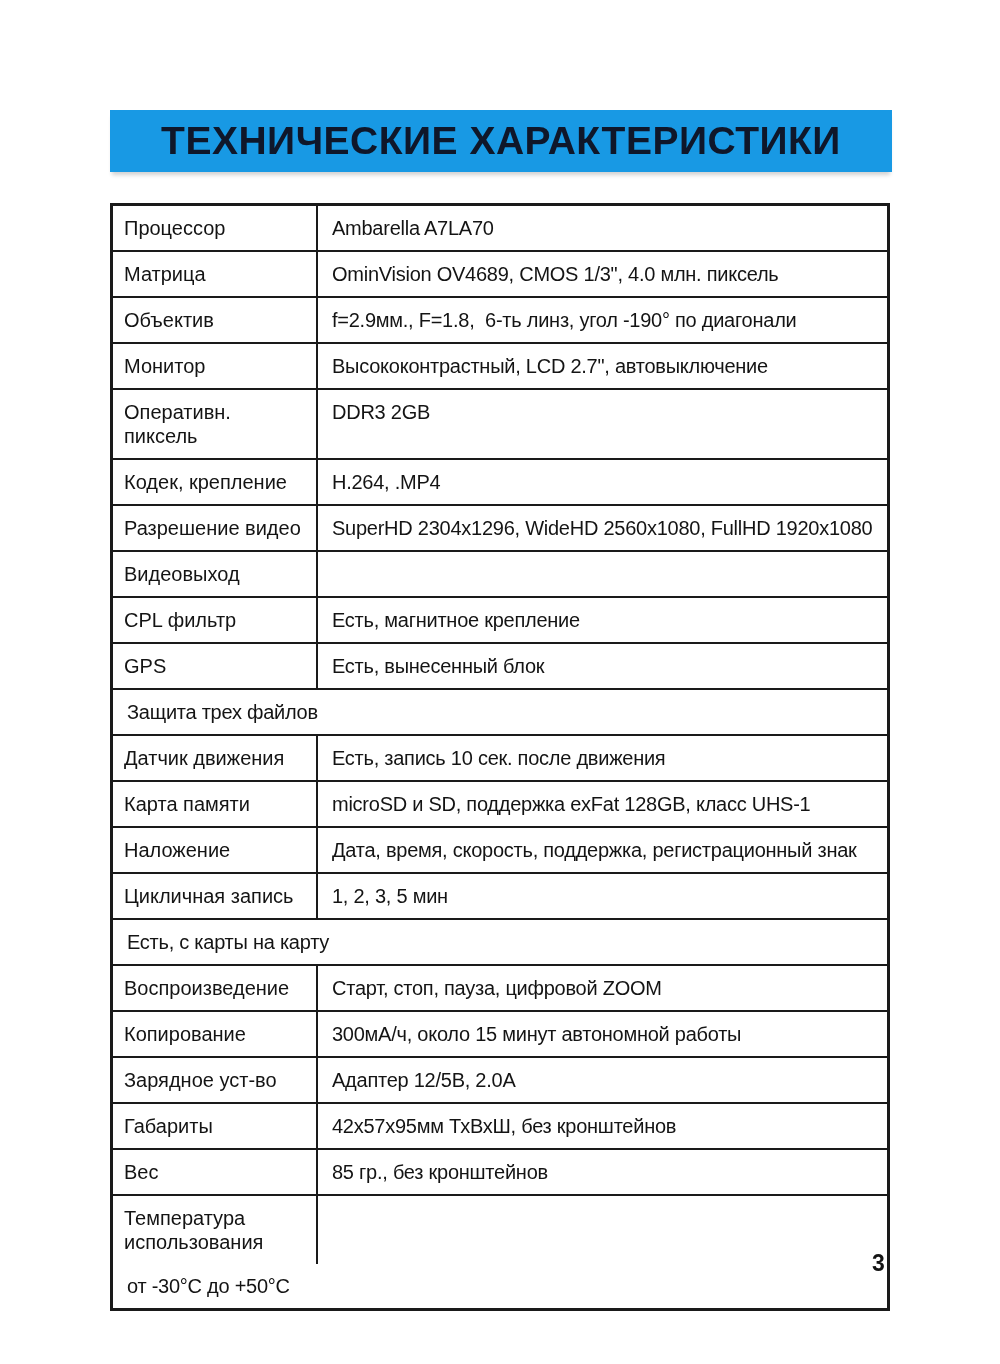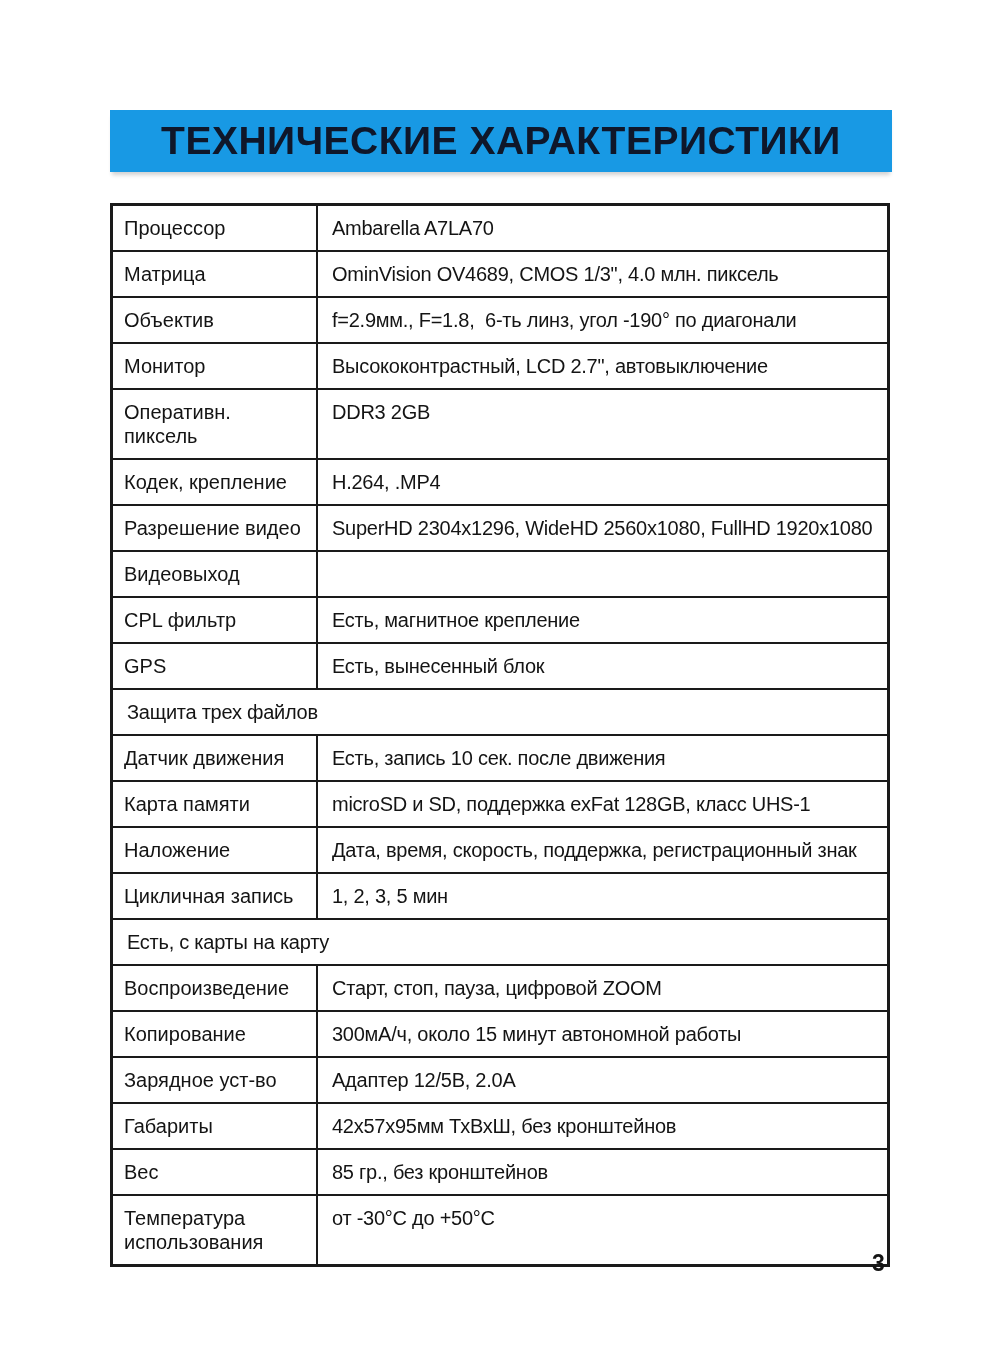--- a/index.html
+++ b/index.html
@@ -42,20 +42,21 @@
     box-sizing: border-box;
     border: 3px solid #1a1a1a;
     background: #ffffff;
   }
   .row {
     display: flex;
     border-bottom: 2px solid #1a1a1a;
   }
   .row:last-child {
     border-bottom: none;
+    flex-direction: column;
   }
   .cell {
     box-sizing: border-box;
     font-size: 20px;
     line-height: 24px;
     color: #141414;
     padding: 10px 12px 10px 11px;
     min-height: 44px;
   }
   .cell.label {

